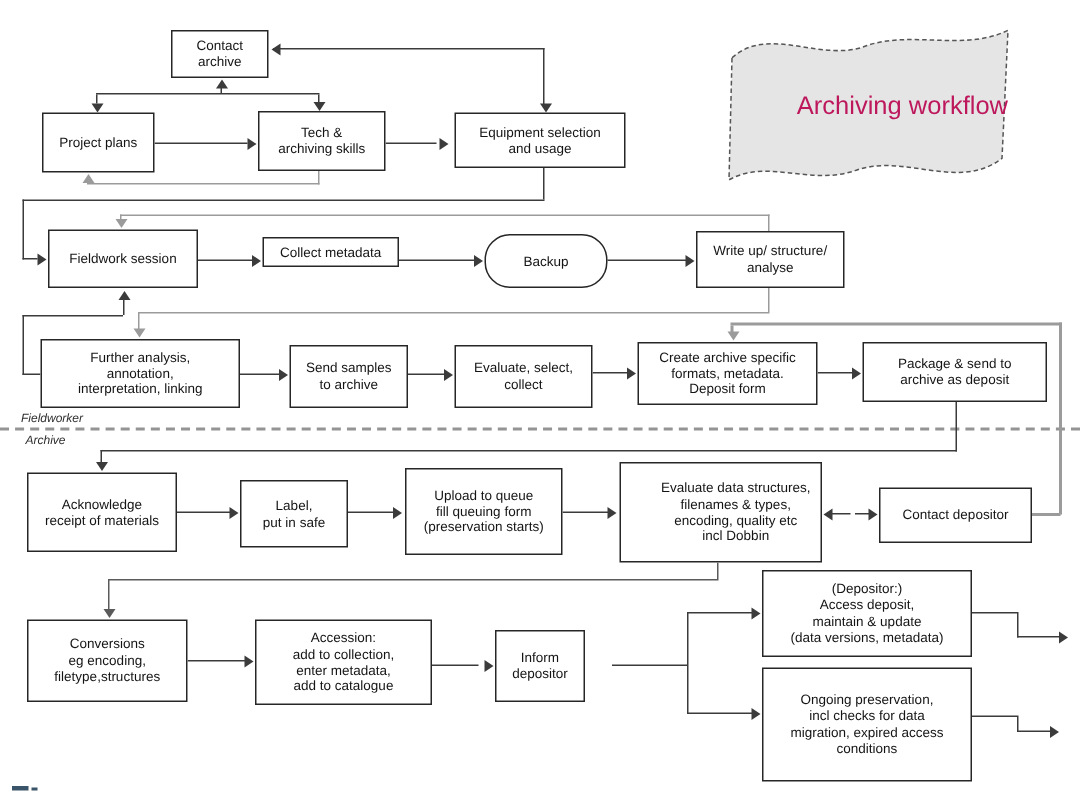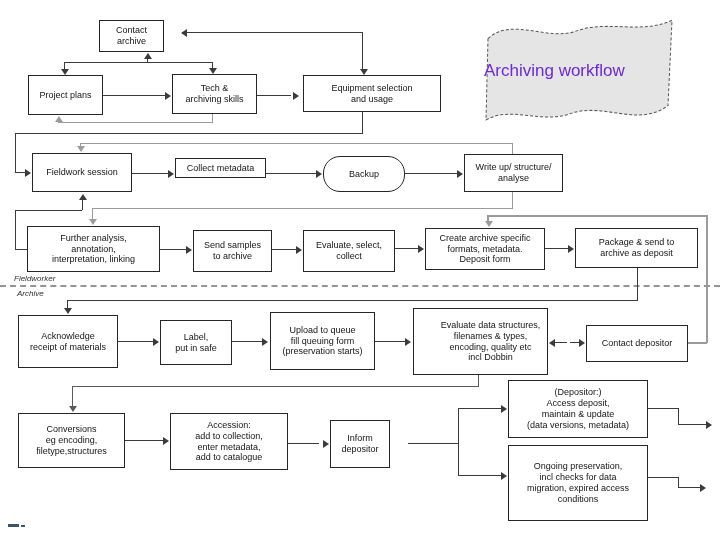--- a/index.html
+++ b/index.html
@@ -14,22 +14,22 @@
     font-size:9px;line-height:1.22;white-space:pre-line;z-index:3;
   }
   .seg{position:absolute;z-index:2;}
   .arr{position:absolute;width:0;height:0;z-index:4;}
   .arr-r{border-top:4px solid transparent;border-bottom:4px solid transparent;border-left:6px solid #3b3b3b;}
   .arr-l{border-top:4px solid transparent;border-bottom:4px solid transparent;border-right:6px solid #3b3b3b;}
   .arr-d{border-left:4px solid transparent;border-right:4px solid transparent;border-top:6px solid #3b3b3b;}
   .arr-u{border-left:4px solid transparent;border-right:4px solid transparent;border-bottom:6px solid #3b3b3b;}
   #banner{position:absolute;left:478px;top:8px;width:200px;height:120px;z-index:1;}
   #banner-title{
-    position:absolute;left:484px;top:61px;width:188px;text-align:left;
-    font-size:17px;color:#6d28d9;z-index:2;
+    position:absolute;left:484px;top:61px;width:188px;text-align:right;
+    font-size:17px;color:#be185d;z-index:2;
   }
   #lane-divider{position:absolute;left:0;top:285px;width:720px;border-top:2px dashed #949494;z-index:1;}
   .lane-label{position:absolute;font-size:8px;font-style:italic;color:#2e2e2e;z-index:3;}
   #lane-label-top{left:14px;top:274px;}
   #lane-label-bottom{left:17px;top:289px;}
   .footer-mark{position:absolute;z-index:5;}
 </style>
 </head>
 <body>
 
@@ -39,26 +39,26 @@
     <path d="M 10 30 C 35 8 70 34 100 22 C 130 12 165 26 194 12
              L 190 96 C 160 118 125 92 92 104 C 62 114 34 96 8 110 Z" fill="#e5e5e5" stroke="#555555" stroke-width="1" stroke-dasharray="3 2"></path>
   </svg>
   <div id="banner-title">Archiving workflow</div>
 
   <div id="lane-divider"></div>
   <div id="lane-label-top" class="lane-label">Fieldworker</div>
   <div id="lane-label-bottom" class="lane-label">Archive</div>
 
   <div id="diagram-layer">
-      <div class="node" style="left: 99px; top: 20px; width: 65px; height: 32px;">Contact
+      <div class="node" style="left: 114px; top: 20px; width: 65px; height: 32px;">Contact
 archive</div>
       <div class="node" style="left: 28px; top: 75px; width: 75px; height: 40px;">Project plans</div>
       <div class="node" style="left: 172px; top: 74px; width: 85px; height: 40px;">Tech &amp;
 archiving skills</div>
-      <div class="node" style="left: 303px; top: 75px; width: 138px; height: 37px;">Equipment selection
+      <div class="node" style="left: 303px; top: 75px; width: 114px; height: 37px;">Equipment selection
 and usage</div>
       <div class="node" style="left: 32px; top: 153px; width: 100px; height: 39px;">Fieldwork session</div>
       <div class="node" style="left: 175px; top: 158px; width: 91px; height: 20px;">Collect metadata</div>
       <div class="node" style="left: 323px; top: 156px; width: 82px; height: 36px; border-radius: 17px;">Backup</div>
       <div class="node" style="left: 464px; top: 154px; width: 99px; height: 38px;">Write up/ structure/
 analyse</div>
       <div class="node" style="left: 27px; top: 226px; width: 133px; height: 46px;">Further analysis,
 annotation,
 interpretation, linking</div>
       <div class="node" style="left: 193px; top: 230px; width: 79px; height: 42px;">Send samples

